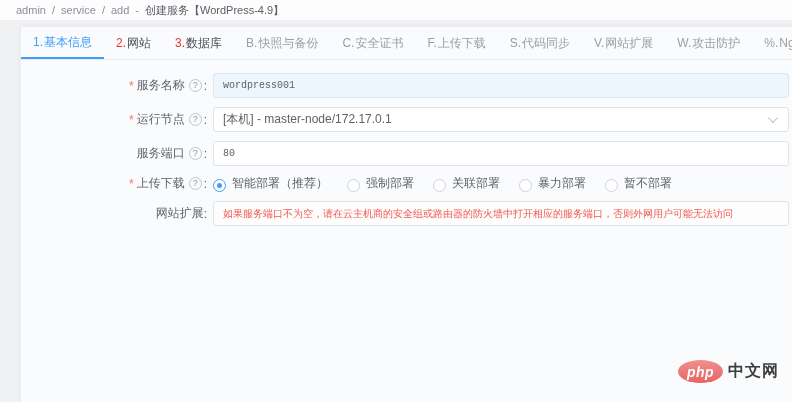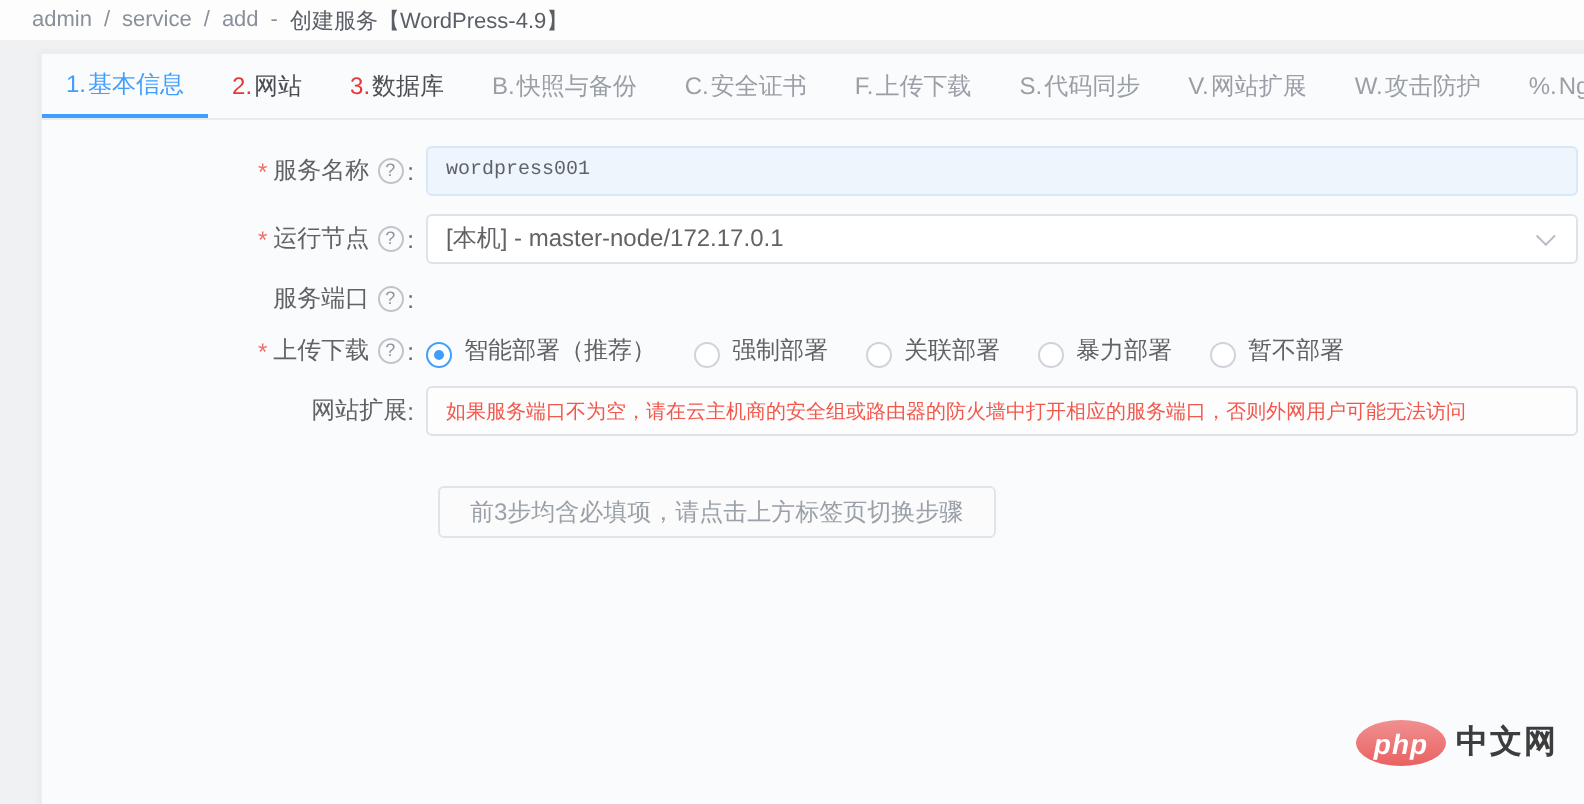--- a/index.html
+++ b/index.html
@@ -165,20 +165,23 @@
         </div>
       </div>
     </div>
 
     <div class="row">
       <div class="row-label">
         <span>服务端口</span>
         <span class="qicon">?</span>
         <span>:</span>
       </div>
+      <div class="row-ctrl">
+        <input class="tin" type="text" value="80" style="">
+      </div>
     </div>
 
     <div class="row">
       <div class="row-label">
         <span class="req">*</span>
         <span>上传下载</span>
         <span class="qicon">?</span>
         <span>:</span>
       </div>
       <div class="row-ctrl radios">
@@ -208,20 +211,19 @@
     <div class="row">
       <div class="row-label">
         <span>网站扩展</span>
         <span>:</span>
       </div>
       <div class="row-ctrl">
         <input class="tin tin--red" type="text" readonly="" value="如果服务端口不为空，请在云主机商的安全组或路由器的防火墙中打开相应的服务端口，否则外网用户可能无法访问" style="">
       </div>
     </div>
 
-    <button class="note-btn" disabled="">前3步均含必填项，请点击上方标签页切换步骤</button>
   </div>
 
   <div class="logo">
     <span class="logo-badge">php</span>
     <span class="logo-text">中文网</span>
   </div>
 </div>
 
 </body></html>

